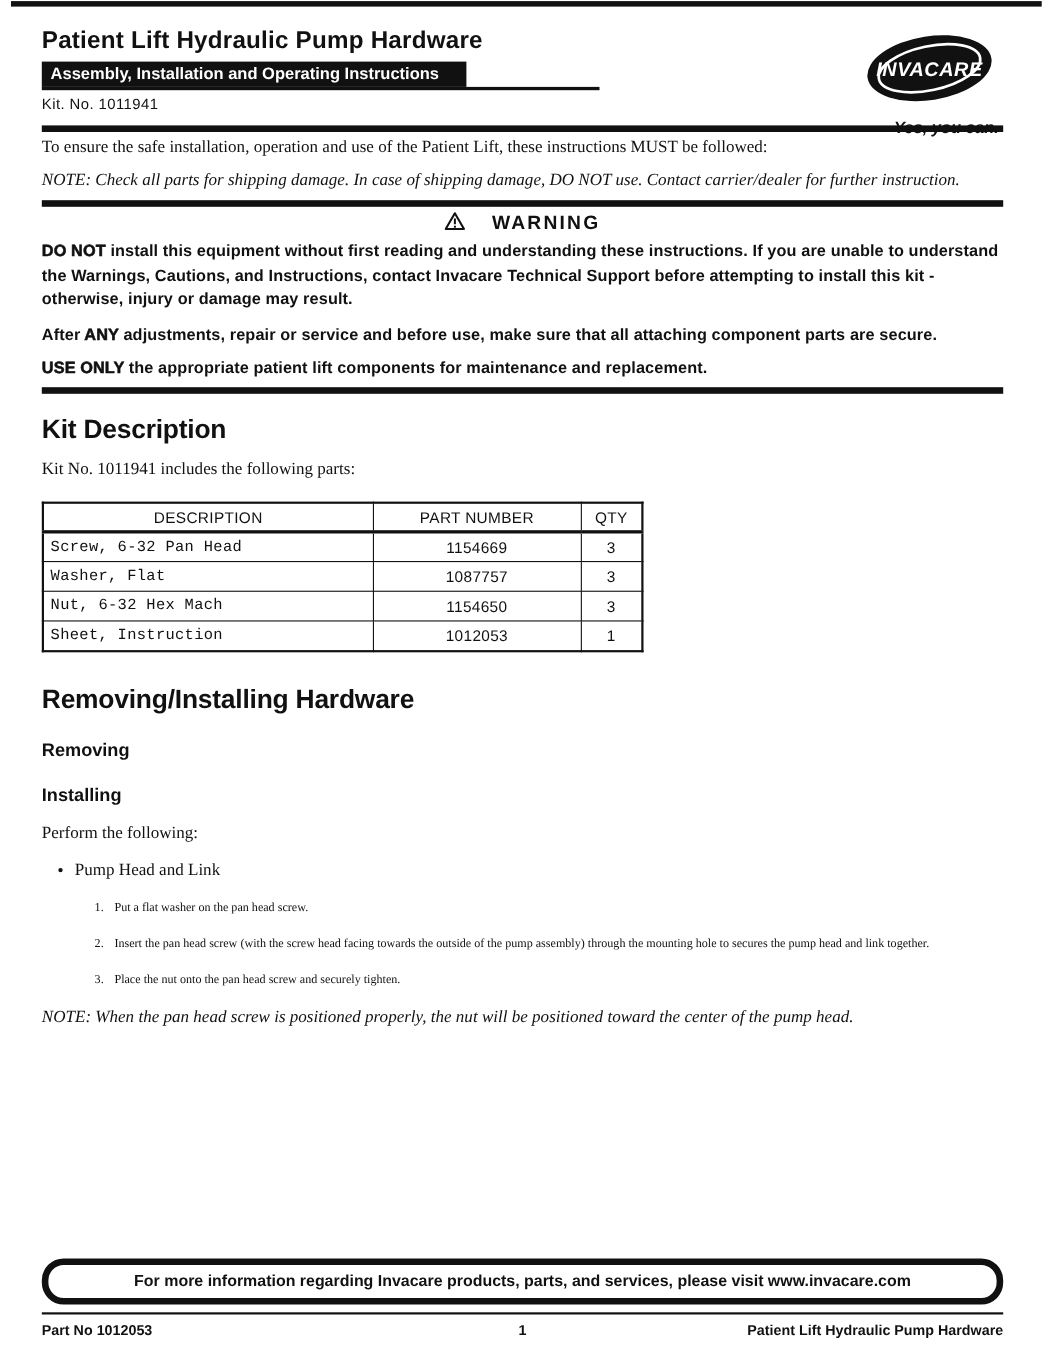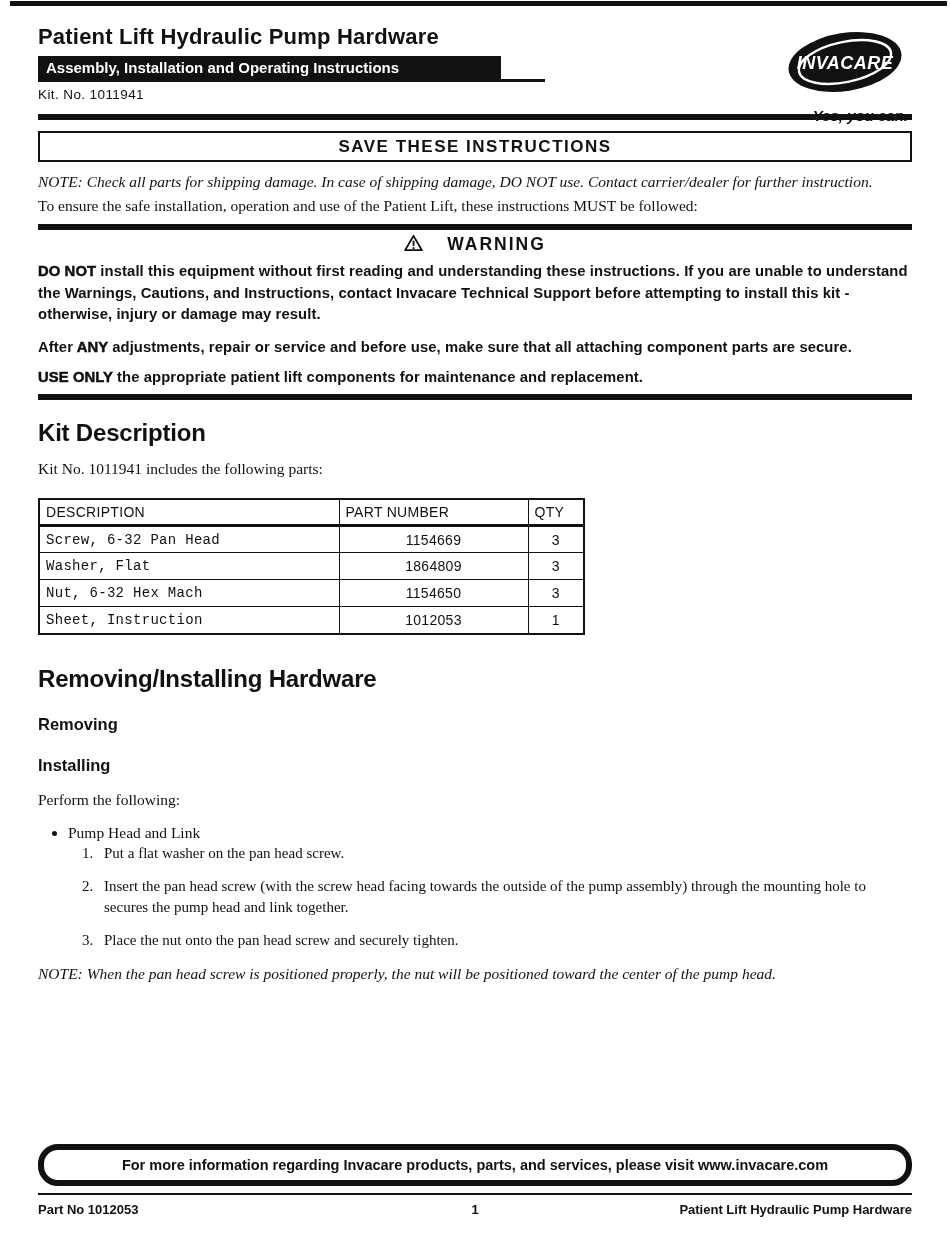--- a/index.html
+++ b/index.html
@@ -22,21 +22,21 @@
   h1.doc-title {
     margin-top: 19px;
     font-size: 22px; font-weight: bold; letter-spacing: 0.2px;
     line-height: 23px;
   }
   .subtitle-wrap {
     margin-top: 8px; width: 507px;
     border-bottom: 3px solid #111;
   }
   .subtitle-bar {
-    width: 463px; height: 23px; background: #111;
+    width: 386px; height: 23px; background: #111;
     color: #fff; font-size: 15px; font-weight: bold;
     display: flex; align-items: center; padding-left: 8px;
   }
   .kit-no { margin-top: 5px; font-size: 13.5px; letter-spacing: 0.4px; }
 
   .logo-block { position: absolute; top: 4px; right: 2px; width: 130px; text-align: center; }
   .tagline { font-weight: bold; font-style: italic; font-size: 15px; margin-top: 2px; text-align: right; padding-right: 2px;}
 
   .rule { height: 6px; background: #111; }
   .rule-1 { margin-top: 12px; }
@@ -88,30 +88,30 @@
 
   
   table.parts {
     margin-top: 19px; border-collapse: collapse;
     font-size: 14px; letter-spacing: 0.3px;
   }
   table.parts th, table.parts td {
     border: 1px solid #111; height: 27px; padding: 0 6px;
   }
   table.parts { border: 2px solid #111; }
-  table.parts thead th { border-bottom: 3px solid #111; font-weight: normal; text-align: left; }
+  table.parts thead th { border-bottom: 3px solid #111; font-weight: normal; text-align: center; }
   td.c-desc { width: 300px; text-align: left; font-family: Liberation Mono, monospace; }
   td.c-part, th.c-part { width: 189px; text-align: center; }
   td.c-qty, th.c-qty { width: 56px; text-align: center; }
   th.c-desc { width: 300px; }
 
   
   ul.bullet-list { margin-top: 13px; padding-left: 30px; font-family: "Liberation Serif", serif; font-size: 15.5px; }
   ul.bullet-list li { line-height: 20px; }
-  ol.steps { margin-top: 0; padding-left: 59px; font-family: "Liberation Serif", serif; font-size: 15px; }
+  ol.steps { margin-top: 14px; padding-left: 59px; font-family: "Liberation Serif", serif; font-size: 11px; }
   ol.steps li { line-height: 21px; margin-bottom: 12px; padding-left: 7px; }
   ol.steps li:last-child { margin-bottom: 0; }
 
   
   .info-banner {
     position: absolute; left: 38px; right: 38px; top: 1144px; height: 42px;
     border: 6px solid #111; border-radius: 20px;
     display: flex; align-items: center; justify-content: center;
   }
   .info-banner span { font-size: 14.5px; font-weight: bold; }
@@ -146,26 +146,23 @@
         <ellipse cx="61" cy="33" rx="47" ry="20" fill="none" stroke="#fff" stroke-width="2.4" transform="rotate(-12 61 33)"></ellipse>
         <ellipse cx="61" cy="33" rx="53" ry="25" fill="#111" transform="rotate(-9 61 33)" opacity="0"></ellipse>
         <text x="61" y="40" text-anchor="middle" fill="#fff" font-family="Liberation Sans, sans-serif" font-size="18" font-weight="bold" font-style="italic" letter-spacing="0.5">INVACARE</text>
       </svg>
       <div class="tagline">Yes, you can.</div>
     </div>
   </div>
 
   <div class="rule rule-1"></div>
 
-  <div class="save-box">
-    <span>SAVE THESE INSTRUCTIONS</span>
-  </div>
-
+
+  <p class="serif ensure">To ensure the safe installation, operation and use of the Patient Lift, these instructions MUST be followed:</p>
   <p class="serif note note-1">NOTE: Check all parts for shipping damage. In case of shipping damage, DO NOT use. Contact carrier/dealer for further instruction.</p>
-  <p class="serif ensure">To ensure the safe installation, operation and use of the Patient Lift, these instructions MUST be followed:</p>
 
   <div class="rule rule-2"></div>
 
   <div class="warn-heading">
     <svg width="19" height="18" viewBox="0 0 24 22">
       <path d="M12 2 L22.5 20 L1.5 20 Z" fill="none" stroke="#111" stroke-width="2.4" stroke-linejoin="round"></path>
       <rect x="10.9" y="8" width="2.3" height="6.6" fill="#111"></rect>
       <rect x="10.9" y="16.3" width="2.3" height="2.3" fill="#111"></rect>
     </svg>
     <span>WARNING</span>
@@ -188,21 +185,21 @@
       </tr>
     </thead>
     <tbody>
       <tr>
         <td class="c-desc">Screw, 6-32 Pan Head</td>
         <td class="c-part">1154669</td>
         <td class="c-qty">3</td>
       </tr>
       <tr>
         <td class="c-desc">Washer, Flat</td>
-        <td class="c-part">1864809</td>
+        <td class="c-part">1087757</td>
         <td class="c-qty">3</td>
       </tr>
       <tr>
         <td class="c-desc">Nut, 6-32 Hex Mach</td>
         <td class="c-part">1154650</td>
         <td class="c-qty">3</td>
       </tr>
       <tr>
         <td class="c-desc">Sheet, Instruction</td>
         <td class="c-part">1012053</td>

